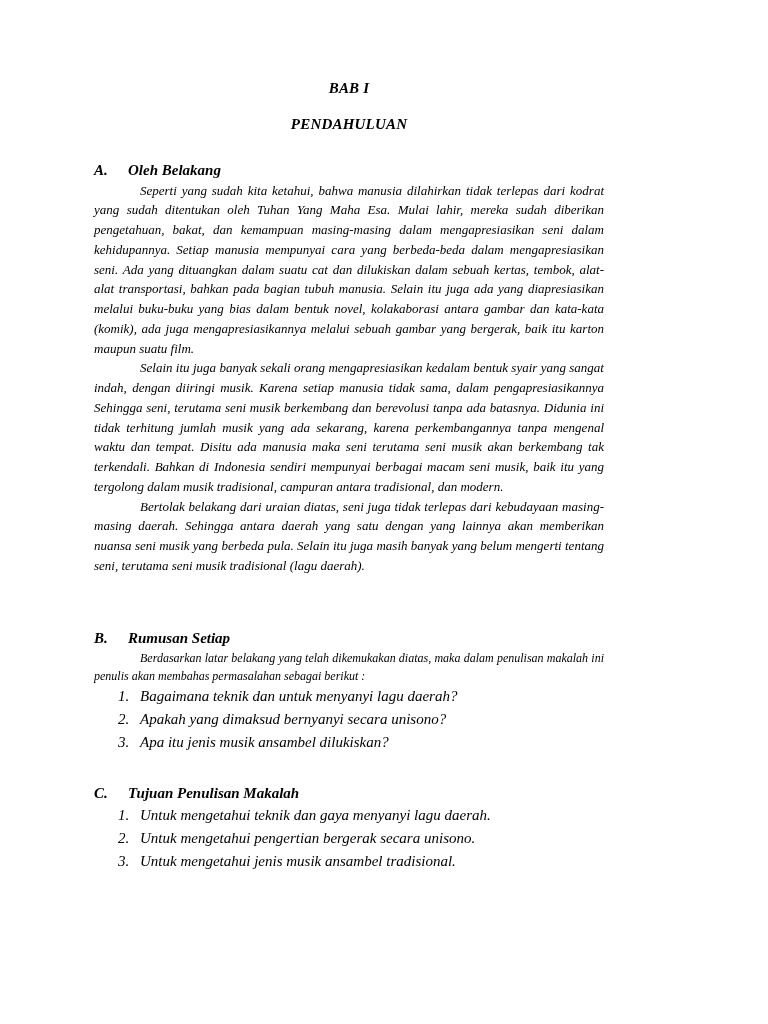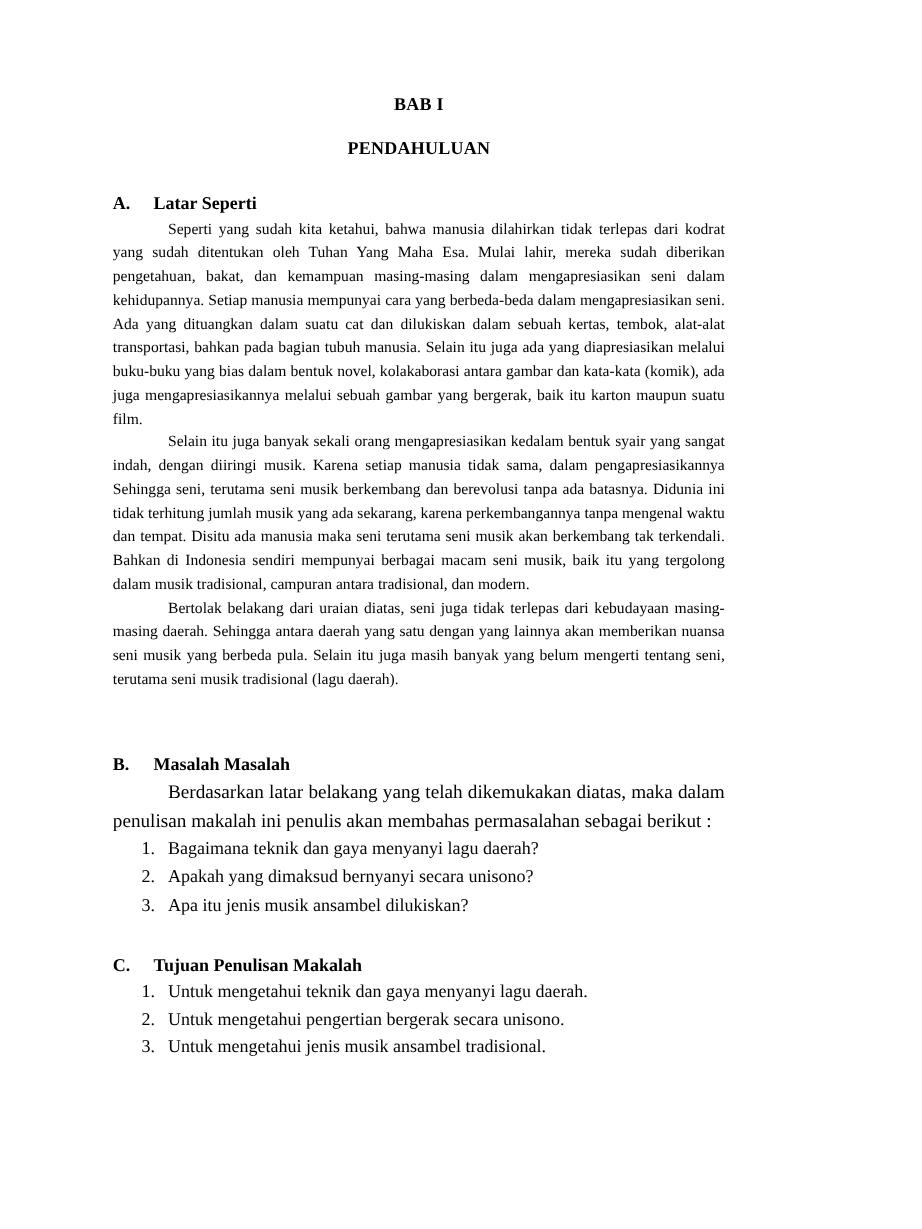--- a/index.html
+++ b/index.html
@@ -12,20 +12,21 @@
     background: #ffffff;
     font-family: "Liberation Serif", "DejaVu Serif", serif;
     color: #000000;
   }
   .page {
     width: 696px;
     height: 1024px;
     box-sizing: border-box;
     padding: 78px 92px 36px 94px;
     position: relative;
+    font-style: italic;
   }
   .doc-title {
     text-align: center;
     font-weight: bold;
     font-size: 15px;
     line-height: 1.45;
     letter-spacing: 0.2px;
   }
   .doc-title .line2 {
     display: block;
@@ -51,21 +52,21 @@
   p.body-par {
     margin: 0;
     font-size: 13px;
     line-height: 1.52;
     text-align: justify;
     text-indent: 46px;
     hyphens: auto;
   }
   .sub-intro {
     margin: 0;
-    font-size: 16px;
+    font-size: 12px;
     line-height: 1.52;
     text-align: justify;
     text-indent: 46px;
   }
   ol.num-list {
     list-style: none;
     margin: 0;
     padding: 0 0 0 24px;
     font-size: 15px;
     line-height: 1.55;
@@ -91,39 +92,39 @@
 <div class="page">
 
   <div class="doc-title">
     <span>BAB I</span>
     <span class="line2">PENDAHULUAN</span>
   </div>
 
   <div class="section">
     <div class="section-heading">
       <span class="marker">A.</span>
-      <span class="heading-text">Latar Seperti</span>
+      <span class="heading-text">Oleh Belakang</span>
     </div>
     <p class="body-par">Seperti yang sudah kita ketahui, bahwa manusia dilahirkan tidak terlepas dari kodrat yang sudah ditentukan oleh Tuhan Yang Maha Esa. Mulai lahir, mereka sudah diberikan pengetahuan, bakat, dan kemampuan masing-masing dalam mengapresiasikan seni dalam kehidupannya. Setiap manusia mempunyai cara yang berbeda-beda dalam mengapresiasikan seni. Ada yang dituangkan dalam suatu cat dan dilukiskan dalam sebuah kertas, tembok, alat-alat transportasi, bahkan pada bagian tubuh manusia. Selain itu juga ada yang diapresiasikan melalui buku-buku yang bias dalam bentuk novel, kolakaborasi antara gambar dan kata-kata (komik), ada juga mengapresiasikannya melalui sebuah gambar yang bergerak, baik itu karton maupun suatu film.</p>
     <p class="body-par">Selain itu juga banyak sekali orang mengapresiasikan kedalam bentuk syair yang sangat indah, dengan diiringi musik. Karena setiap manusia tidak sama, dalam pengapresiasikannya Sehingga seni, terutama seni musik berkembang dan berevolusi tanpa ada batasnya. Didunia ini tidak terhitung jumlah musik yang ada sekarang, karena perkembangannya tanpa mengenal waktu dan tempat. Disitu ada manusia maka seni terutama seni musik akan berkembang tak terkendali. Bahkan di Indonesia sendiri mempunyai berbagai macam seni musik, baik itu yang tergolong dalam musik tradisional, campuran antara tradisional, dan modern.</p>
     <p class="body-par">Bertolak belakang dari uraian diatas, seni juga tidak terlepas dari kebudayaan masing-masing daerah. Sehingga antara daerah yang satu dengan yang lainnya akan memberikan nuansa seni musik yang berbeda pula. Selain itu juga masih banyak yang belum mengerti tentang seni, terutama seni musik tradisional (lagu daerah).</p>
   </div>
 
   <div class="space-lg"></div>
 
   <div class="section">
     <div class="section-heading">
       <span class="marker">B.</span>
-      <span class="heading-text">Masalah Masalah</span>
+      <span class="heading-text">Rumusan Setiap</span>
     </div>
     <p class="sub-intro">Berdasarkan latar belakang yang telah dikemukakan diatas, maka dalam penulisan makalah ini penulis akan membahas permasalahan sebagai berikut :</p>
     <ol class="num-list">
       <li>
         <span class="num">1.</span>
-        <span class="txt">Bagaimana teknik dan gaya menyanyi lagu daerah?</span>
+        <span class="txt">Bagaimana teknik dan untuk menyanyi lagu daerah?</span>
       </li>
       <li>
         <span class="num">2.</span>
         <span class="txt">Apakah yang dimaksud bernyanyi secara unisono?</span>
       </li>
       <li>
         <span class="num">3.</span>
         <span class="txt">Apa itu jenis musik ansambel dilukiskan?</span>
       </li>
     </ol>

